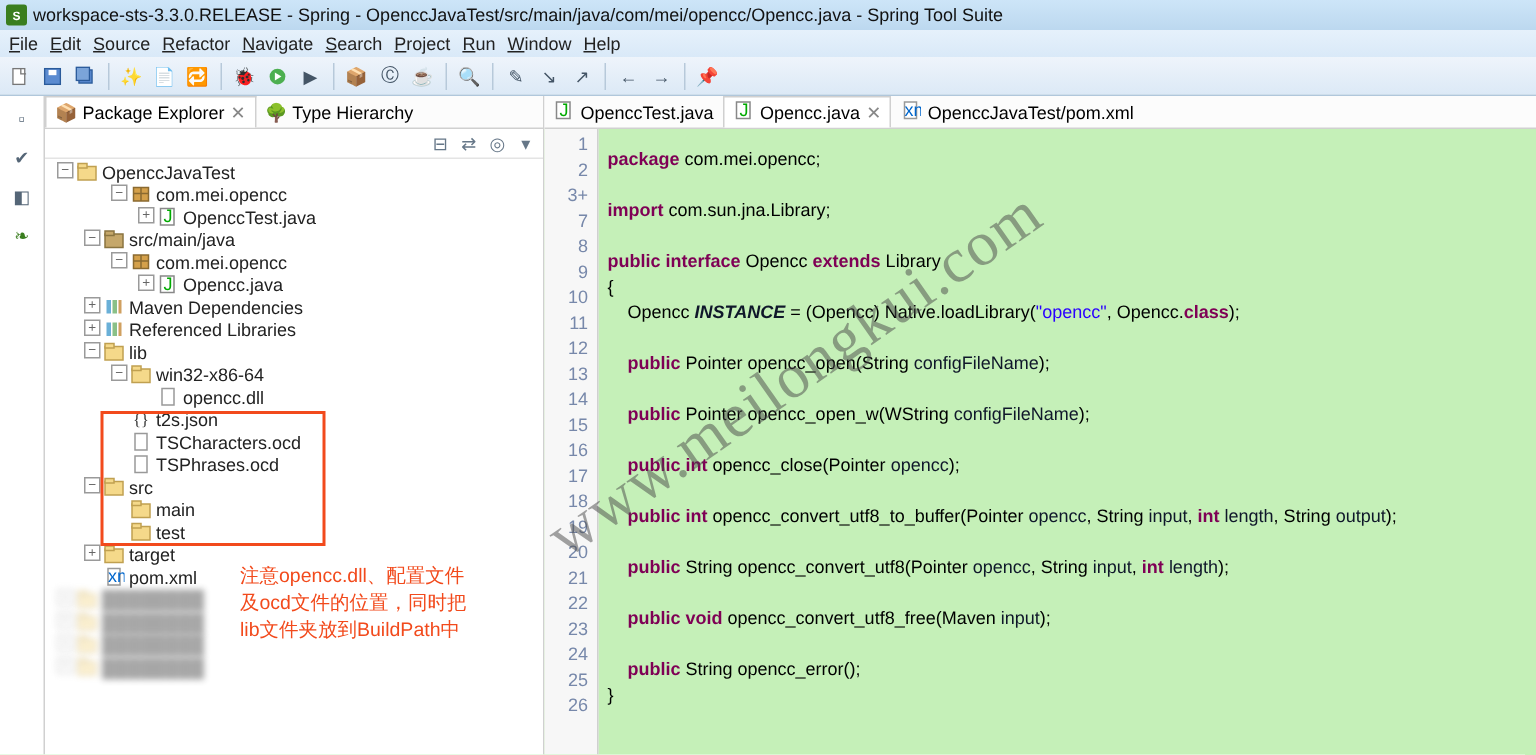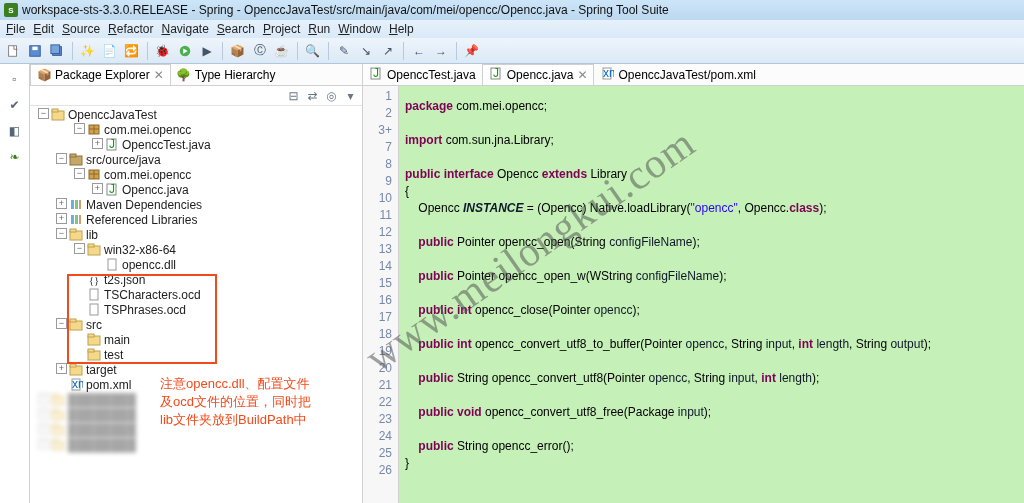--- a/index.html
+++ b/index.html
@@ -185,21 +185,21 @@
         </div>
         <div class="row">
           <span class="ind" style="width: 26px;"></span>
           <span class="twist open"></span>
           <span class="ico">
             <svg width="14" height="13">
               <rect x="1" y="3" width="12" height="9" fill="#c5a76a" stroke="#8a7440"></rect>
               <rect x="1" y="1" width="6" height="3" fill="#c5a76a" stroke="#8a7440"></rect>
             </svg>
           </span>
-          <span class="label">src/ource/java</span>
+          <span class="label">src/main/java</span>
         </div>
         <div class="row">
           <span class="ind" style="width: 44px;"></span>
           <span class="twist open"></span>
           <span class="ico">
             <svg width="14" height="13">
               <rect x="2" y="2" width="10" height="9" fill="#d4a04a" stroke="#8a6a30"></rect>
               <line x1="7" y1="2" x2="7" y2="11" stroke="#8a6a30"></line>
               <line x1="2" y1="6" x2="12" y2="6" stroke="#8a6a30"></line>
             </svg>
@@ -466,21 +466,21 @@
           <div class="ln"><span class="txt">    </span><span class="kw">public</span><span class="txt"> Pointer opencc_open(String </span><span class="param">configFileName</span><span class="txt">);</span></div>
           <div class="ln"></div>
           <div class="ln"><span class="txt">    </span><span class="kw">public</span><span class="txt"> Pointer opencc_open_w(WString </span><span class="param">configFileName</span><span class="txt">);</span></div>
           <div class="ln"></div>
           <div class="ln"><span class="txt">    </span><span class="kw">public int</span><span class="txt"> opencc_close(Pointer </span><span class="param">opencc</span><span class="txt">);</span></div>
           <div class="ln"></div>
           <div class="ln"><span class="txt">    </span><span class="kw">public int</span><span class="txt"> opencc_convert_utf8_to_buffer(Pointer </span><span class="param">opencc</span><span class="txt">, String </span><span class="param">input</span><span class="txt">, </span><span class="kw">int</span><span class="txt"> </span><span class="param">length</span><span class="txt">, String </span><span class="param">output</span><span class="txt">);</span></div>
           <div class="ln"></div>
           <div class="ln"><span class="txt">    </span><span class="kw">public</span><span class="txt"> String opencc_convert_utf8(Pointer </span><span class="param">opencc</span><span class="txt">, String </span><span class="param">input</span><span class="txt">, </span><span class="kw">int</span><span class="txt"> </span><span class="param">length</span><span class="txt">);</span></div>
           <div class="ln"></div>
-          <div class="ln"><span class="txt">    </span><span class="kw">public void</span><span class="txt"> opencc_convert_utf8_free(Package </span><span class="param">input</span><span class="txt">);</span></div>
+          <div class="ln"><span class="txt">    </span><span class="kw">public void</span><span class="txt"> opencc_convert_utf8_free(Maven </span><span class="param">input</span><span class="txt">);</span></div>
           <div class="ln"></div>
           <div class="ln"><span class="txt">    </span><span class="kw">public</span><span class="txt"> String opencc_error();</span></div>
           <div class="ln"><span class="txt">}</span></div>
           <div class="ln"></div>
         </div>
     </div>
   </div>
 </div>
 
 <div class="highlight-box" style="left:67px; top:274px; width:150px; height:90px;"></div>

